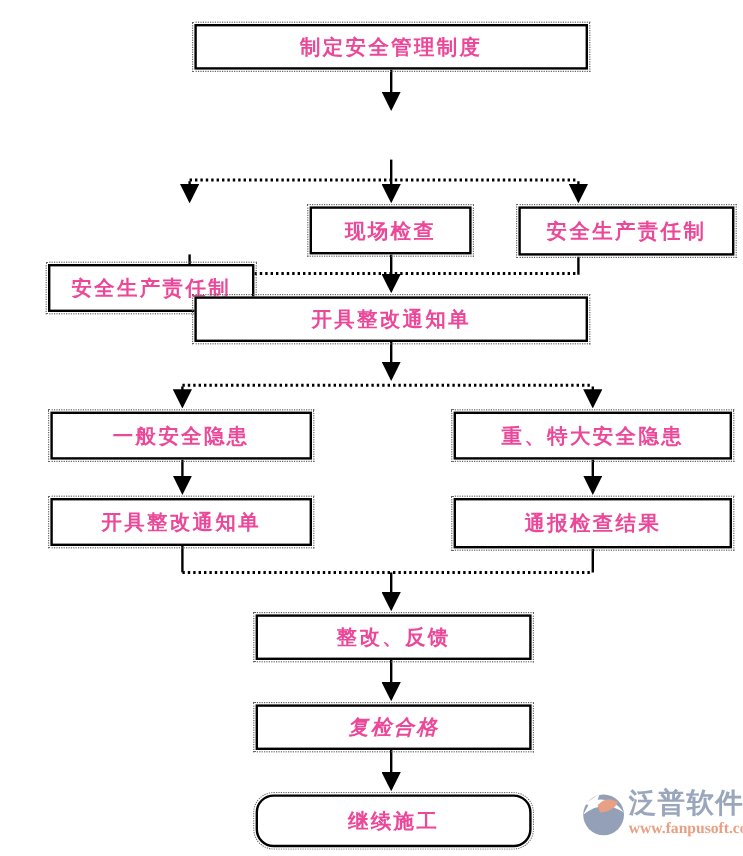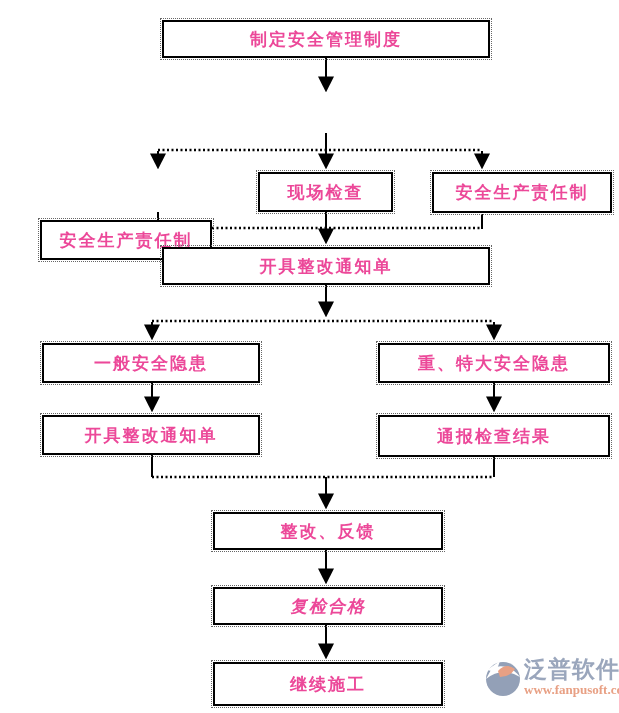--- a/index.html
+++ b/index.html
@@ -125,21 +125,21 @@
   </div>
 
   <div class="node" style="left:213px;top:512px;width:230px;height:38px;">
     <span>整改、反馈</span>
   </div>
 
   <div class="node" style="left:213px;top:587px;width:230px;height:38px;font-style:italic;">
     <span>复检合格</span>
   </div>
 
-  <div class="node" style="left:213px;top:662px;width:230px;height:44px;">
+  <div class="node" style="left:213px;top:662px;width:230px;height:44px;border-radius:15px;">
     <span>继续施工</span>
   </div>
 
   <div class="logo">
     <svg class="logo-mark" viewBox="0 0 40 40" xmlns="http://www.w3.org/2000/svg">
       <circle cx="20" cy="21" r="17" fill="#93a0b7"></circle>
       <path d="M3 21 Q19 8 37 19 Q25 4 9 10 Z" fill="#ffffff"></path>
       <path d="M15 13 Q23 4 32 11 Q27 19 17 19 Z" fill="#e8a084"></path>
       <path d="M4 12 L17 3 L13 14 Z" fill="#ffffff"></path>
     </svg>

